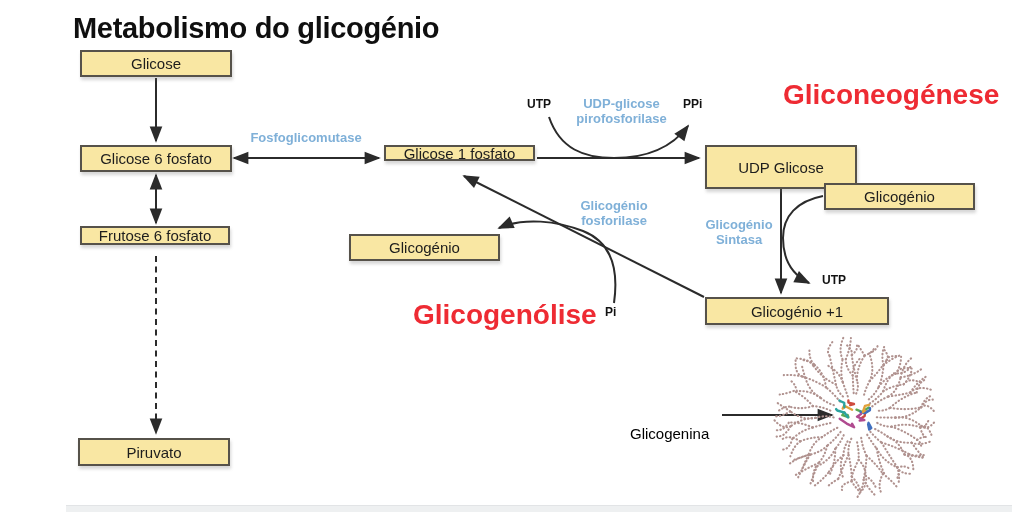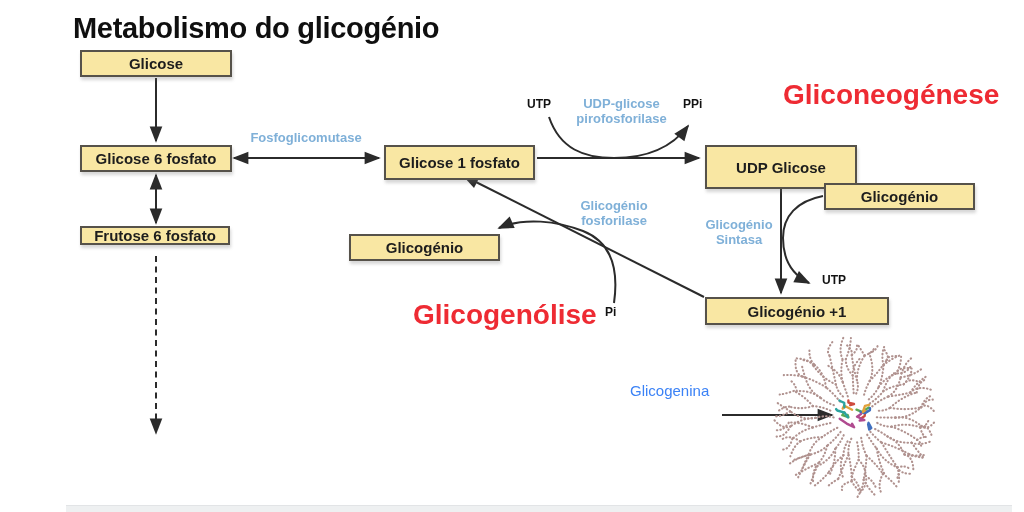--- a/index.html
+++ b/index.html
@@ -11,30 +11,30 @@
     position:absolute;left:73px;top:12px;font-size:29px;font-weight:700;
     color:#0f0f0f;letter-spacing:-0.3px;white-space:nowrap;
   }
   .overlay{position:absolute;left:0;top:0;width:1024px;height:512px;}
   .conn{stroke:var(--line);stroke-width:2;fill:none;}
   .conn.dashed{stroke-dasharray:6 4.5;}
   .ahf{fill:var(--line);}
   .node{
     position:absolute;box-sizing:border-box;display:flex;align-items:center;justify-content:center;
     background:var(--box_fill);border:2px solid var(--box_border);
-    font-size:15px;font-weight:700;color:#1d1d1d;white-space:nowrap;
+    font-size:15px;font-weight:400;color:#1d1d1d;white-space:nowrap;
     box-shadow:1px 3px 3px rgba(110,110,110,.28);
   }
   .enz{
     position:absolute;text-align:center;font-size:13px;font-weight:700;
     color:var(--enzyme_blue);line-height:15px;
   }
   .met{position:absolute;font-size:12px;font-weight:700;color:#121212;white-space:nowrap;}
   .pathway{position:absolute;font-size:28px;font-weight:700;color:var(--pathway_red);white-space:nowrap;}
-  .granule-label{position:absolute;left:630px;top:382px;font-size:15px;color:#3b82f6;white-space:nowrap;}
+  .granule-label{position:absolute;left:630px;top:425px;font-size:15px;color:#000000;white-space:nowrap;}
   #granule-art{position:absolute;left:766px;top:333px;}
   .strand{fill:none;stroke:var(--granule_strand);stroke-width:2.1;stroke-dasharray:0.5 3.1;stroke-linecap:round;}
   .core{fill:none;stroke-width:2.4;stroke-linecap:round;stroke-linejoin:round;}
   .bottombar{
     position:absolute;left:66px;top:505px;width:946px;height:7px;
     background:#eef0f1;border-top:1px solid #e2e4e6;
   }
 </style>
 </head>
 <body>
@@ -57,26 +57,27 @@
     <line class="conn" x1="781" y1="172" x2="781" y2="293" marker-end="url(#ah)"></line>
     <line class="conn" x1="704" y1="297" x2="464" y2="176" marker-end="url(#ah)"></line>
     <path class="conn" d="M549,117 C560,149 584,158 614,158 C649,158 673,146 688,126" marker-end="url(#ah)"></path>
     <path class="conn" d="M614,303 C619,268 611,242 583,231 C557,221 524,217 499,228" marker-end="url(#ah)"></path>
     <path class="conn" d="M823,196 C797,201 783,216 783,238 C783,261 793,275 809,283" marker-end="url(#ah)"></path>
     <line class="conn" x1="722" y1="415" x2="832" y2="415" marker-end="url(#ah)"></line>
   </svg>
 
   <div class="node" style="left:80px;top:50px;width:152px;height:27px">Glicose</div>
   <div class="node" style="left:80px;top:145px;width:152px;height:27px">Glicose 6 fosfato</div>
-  <div class="node" style="left:384px;top:145px;width:151px;height:35px">Glicose 1 fosfato</div>
+  <div class="node" style="left:384px;top:145px;width:151px;height:16px">Glicose 1 fosfato</div>
   <div class="node" style="left:705px;top:145px;width:152px;height:44px">UDP Glicose</div>
   <div class="node" style="left:824px;top:183px;width:151px;height:27px">Glicogénio</div>
   <div class="node" style="left:80px;top:226px;width:150px;height:19px">Frutose 6 fosfato</div>
   <div class="node" style="left:349px;top:234px;width:151px;height:27px">Glicogénio</div>
   <div class="node" style="left:705px;top:297px;width:184px;height:28px">Glicogénio +1</div>
+  <div class="node" style="left:78px;top:438px;width:152px;height:28px">Piruvato</div>
 
   <div class="enz" style="left:231px;top:130px;width:150px">Fosfoglicomutase</div>
 
   <div class="enz" style="left:561px;top:96px;width:121px">
     <div>UDP-glicose</div>
     <div>pirofosforilase</div>
   </div>
 
   <div class="enz" style="left:554px;top:198px;width:120px">
     <div>Glicogénio</div>

